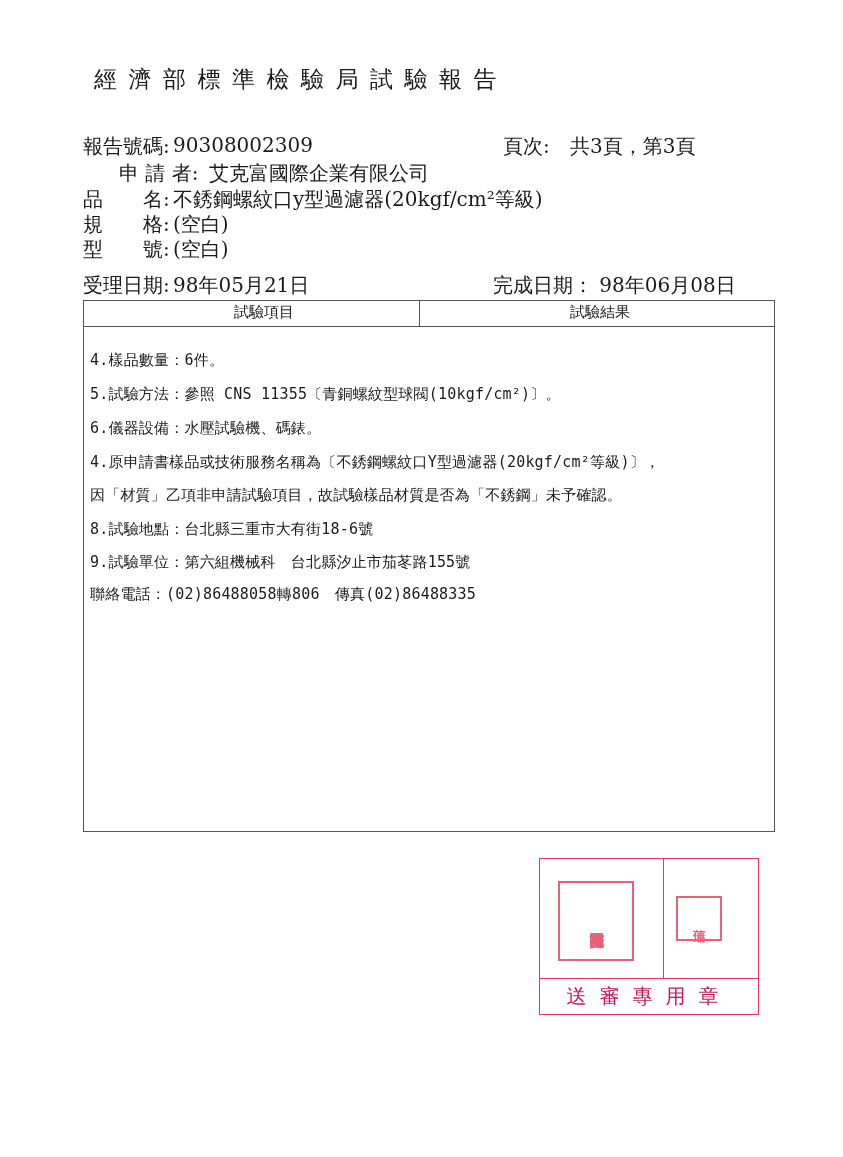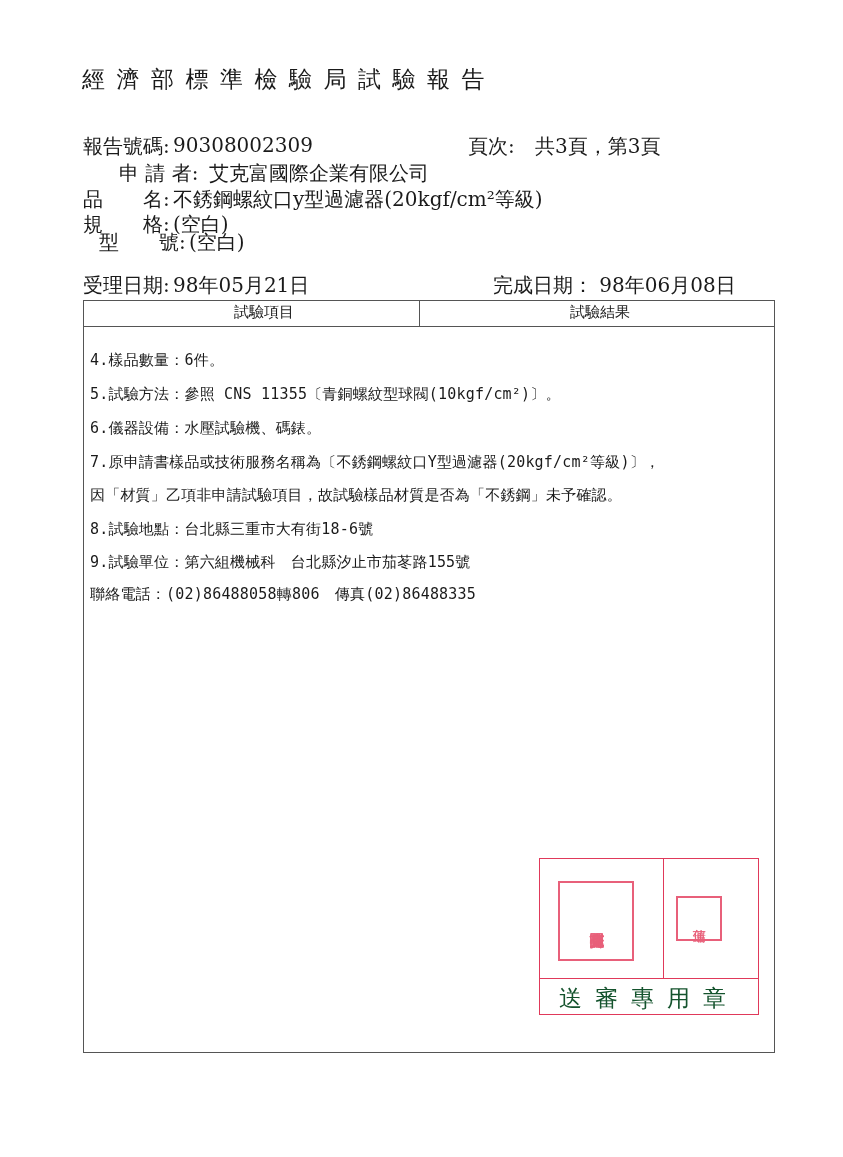--- a/index.html
+++ b/index.html
@@ -1,60 +1,60 @@
 <!DOCTYPE html>
 <html><head>
 <meta charset="utf-8">
 <style>
   html, body { margin:0; padding:0; }
   body { width:843px; height:1157px; background:#fff; position:relative; overflow:hidden;
          font-family:"DejaVu Serif","Liberation Serif",serif; color:#1a1a1a; }
-  .title { position:absolute; left:82px; top:64px; font-size:23px; letter-spacing:11.5px; white-space:nowrap; }
+  .title { position:absolute; left:94px; top:64px; font-size:23px; letter-spacing:11.5px; white-space:nowrap; }
   .field { position:absolute; font-size:20px; white-space:nowrap; }
   .lbl { display:inline-block; }
   .val { position:absolute; left:90px; top:0; }
-  .table { position:absolute; left:83px; top:300px; width:692px; height:753px; border:1.5px solid #555; box-sizing:border-box; }
+  .table { position:absolute; left:83px; top:300px; width:692px; height:532px; border:1.5px solid #555; box-sizing:border-box; }
   .thead { position:absolute; left:0; top:0; right:0; height:25px; border-bottom:1.5px solid #555; }
   .th { position:absolute; top:2px; font-size:15px; }
   .vsep { position:absolute; left:335px; top:0; height:25px; border-left:1.5px solid #555; }
   .line { position:absolute; left:6px; font-size:15px; white-space:nowrap; font-family:"DejaVu Sans Mono","Liberation Mono",monospace; letter-spacing:0.2px;text-align:right; }
   .stamp { position:absolute; left:455px; top:557px; width:220px; height:157px; border:1.5px solid #e0395a; box-sizing:border-box; }
   .stamp .divv { position:absolute; left:123px; top:0; height:119px; border-left:1.5px solid #e0395a; }
   .stamp .divh { position:absolute; left:0; right:0; top:119px; border-top:1.5px solid #e0395a; }
-  .stamp .caption { position:absolute; left:0; right:0; top:124px; text-align:center; color:#14532d; font-size:23px; letter-spacing:13px;font-family:Liberation Serif, serif; }
+  .stamp .caption { position:absolute; left:0; right:0; top:124px; text-align:center; color:#be185d; font-size:20px; letter-spacing:13px;font-family:Liberation Serif, serif; }
   .seal { position:absolute; border:2px solid #e8607a; color:#e8607a; box-sizing:border-box; display:flex; align-items:center; justify-content:center; text-align:center; line-height:1.05; }
   .seal-big { left:18px; top:22px; width:76px; height:80px; font-size:15px; writing-mode:vertical-rl; }
   .seal-small { left:136px; top:37px; width:46px; height:45px; font-size:13px; writing-mode:vertical-rl; }
 </style>
 </head>
 <body>
 
 <div class="title">經濟部標準檢驗局試驗報告</div>
 
 <div class="field" style="left:83px;top:133px;">
   <span class="lbl">報告號碼:</span>
   <span class="val">90308002309</span>
 </div>
-<div class="field" style="left:468px;top:133px;text-align:right;">
+<div class="field" style="left:503px;top:133px;text-align:right;">
   <span>頁次:</span>
   <span style="margin-left:14px">共3頁，第3頁</span>
 </div>
 <div class="field" style="left:83px;top:160px;margin-left:36px;">
   <span class="lbl">申 請 者:</span>
   <span class="val">艾克富國際企業有限公司</span>
 </div>
 <div class="field" style="left:83px;top:186px;">
   <span class="lbl">品　　名:</span>
   <span class="val">不銹鋼螺紋口y型過濾器(20kgf/cm²等級)</span>
 </div>
 <div class="field" style="left:83px;top:211px;">
   <span class="lbl">規　　格:</span>
   <span class="val">(空白)</span>
 </div>
-<div class="field" style="left:83px;top:229px;margin-left:16px;">
+<div class="field" style="left:83px;top:236px;">
   <span class="lbl">型　　號:</span>
   <span class="val">(空白)</span>
 </div>
 <div class="field" style="left:83px;top:272px;">
   <span class="lbl">受理日期:</span>
   <span class="val">98年05月21日</span>
 </div>
 <div class="field" style="left:493px;top:272px;">
   <span>完成日期：</span>
   <span>98年06月08日</span>
@@ -62,21 +62,21 @@
 
 <div class="table">
   <div class="thead">
     <span class="th" style="left:150px">試驗項目</span>
     <div class="vsep"></div>
     <span class="th" style="left:486px">試驗結果</span>
   </div>
   <div class="line" style="top:50px">4.樣品數量：6件。</div>
   <div class="line" style="top:84px">5.試驗方法：參照 CNS 11355〔青銅螺紋型球閥(10kgf/cm²)〕。</div>
   <div class="line" style="top:118px">6.儀器設備：水壓試驗機、碼錶。</div>
-  <div class="line" style="top:152px">7.原申請書樣品或技術服務名稱為〔不銹鋼螺紋口Y型過濾器(20kgf/cm²等級)〕，</div>
+  <div class="line" style="top:152px">4.原申請書樣品或技術服務名稱為〔不銹鋼螺紋口Y型過濾器(20kgf/cm²等級)〕，</div>
   <div class="line" style="top:185px">  因「材質」乙項非申請試驗項目，故試驗樣品材質是否為「不銹鋼」未予確認。</div>
   <div class="line" style="top:219px">8.試驗地點：台北縣三重市大有街18-6號</div>
   <div class="line" style="top:252px">9.試驗單位：第六組機械科　台北縣汐止市茄苳路155號</div>
   <div class="line" style="top:284px">            聯絡電話：(02)86488058轉806　傳真(02)86488335</div>
 
   <div class="stamp">
     <div class="divv"></div>
     <div class="divh"></div>
     <div class="seal seal-big">艾克富國際企業有限公司</div>
     <div class="seal seal-small">何瑞蓮</div>

